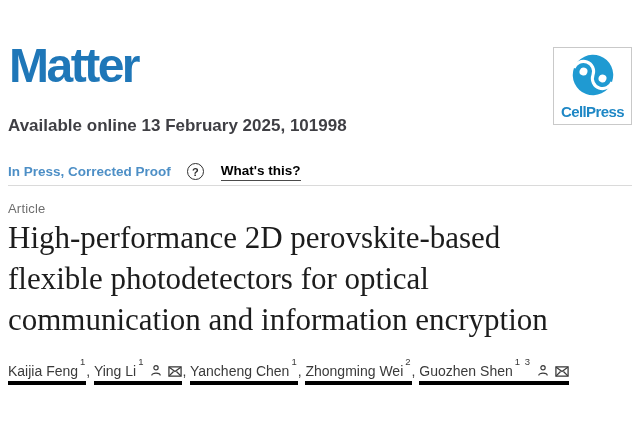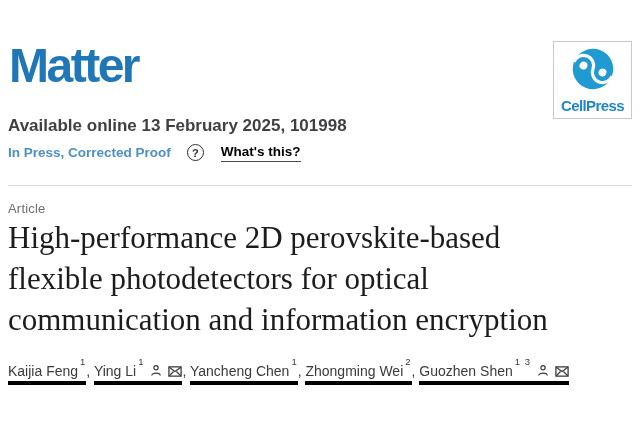--- a/index.html
+++ b/index.html
@@ -13,38 +13,38 @@
 
   
   .journal-logo {
     position: absolute; left: 9px; top: 42px;
     font-size: 48px; font-weight: 700; letter-spacing: -2.5px;
     color: #1f77b8; line-height: 1; cursor: pointer;
   }
 
   
   .publisher-box {
-    position: absolute; left: 553px; top: 41px;
+    position: absolute; left: 553px; top: 47px;
     width: 79px; height: 78px;
     border: 1px solid #c9c9c9; background: #fff;
     display: flex; flex-direction: column; align-items: center;
     justify-content: flex-start; padding-top: 5px; cursor: pointer;
   }
   .publisher-name {
     font-size: 15px; font-weight: 700; letter-spacing: -0.6px;
     color: #1e87c5; line-height: 1; margin-top: 3px;
   }
 
   
   .available-online {
     position: absolute; left: 8px; top: 116px;
     font-size: 17px; font-weight: 700; color: #3f3f44;
   }
   .status-row {
-    position: absolute; left: 8px; top: 143px;
+    position: absolute; left: 8px; top: 162px;
     display: flex; align-items: center; height: 19px;
   }
   .status-text { font-size: 13.5px; font-weight: 700; color: #4d8fc6; }
   .help-icon {
     width: 17px; height: 17px; margin-left: 16px;
     border: 1.6px solid #2f2f2f; border-radius: 50%;
     display: flex; align-items: center; justify-content: center;
     font-size: 11px; font-weight: 700; color: #2f2f2f; cursor: pointer;
   }
   .whats-this {

